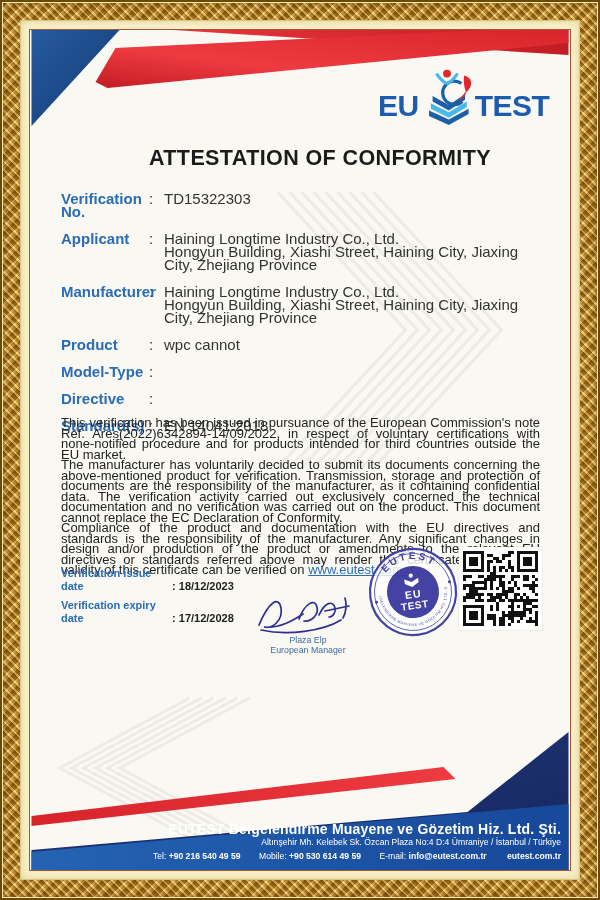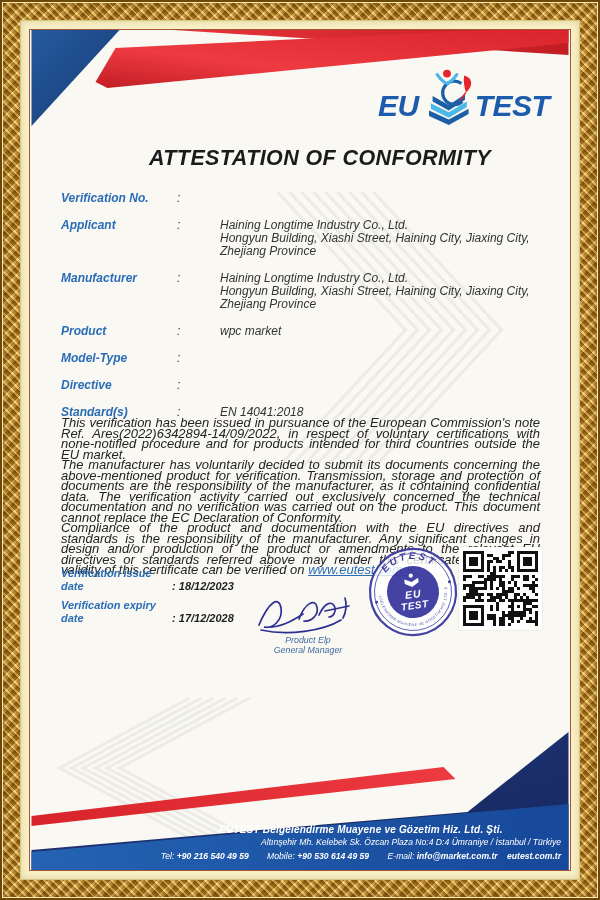--- a/index.html
+++ b/index.html
@@ -6,32 +6,32 @@
   body{width:600px;height:900px;font-family:"Liberation Sans",sans-serif;background:#555;}
   .frame{width:600px;height:900px;box-sizing:border-box;padding:20px;
     background:
       repeating-linear-gradient(45deg, rgba(110,65,8,.45) 0 2px, rgba(255,225,140,.45) 2px 4px, rgba(150,95,18,.4) 4px 6px),
       repeating-linear-gradient(-45deg, #8a5c12 0 3px, #d4a441 3px 6px, #f0cf7e 6px 8px, #a1711a 8px 11px),
       linear-gradient(180deg,#c89a3a,#8f621a);
     box-shadow: inset 0 0 0 2px #6b470c, inset 0 0 0 3px #ffe9a8, inset 0 0 10px rgba(60,35,0,.65);}
   .mat{width:100%;height:100%;box-sizing:border-box;padding:9px;background:#f8efc5;
     box-shadow: inset 0 0 0 1px #d9c684, inset 0 0 7px rgba(150,120,40,.35);}
   .paper{position:relative;width:100%;height:100%;box-sizing:border-box;border:1.5px solid #a3543b;
-    background:#f9f8f3;overflow:hidden;font-style:italic;}
+    background:#f9f8f3;overflow:hidden;}
   svg{display:block;}
   .deco{position:absolute;left:0;width:100%;pointer-events:none;}
   
   .logo{position:absolute;left:348px;top:36px;display:flex;align-items:center;gap:1px;}
   .logo .word{font-size:30px;font-weight:bold;color:#1d5bac;letter-spacing:-0.5px;line-height:1;padding-top:18px;}
   
   .title{position:absolute;left:0;top:116px;width:100%;text-align:center;
     font-size:21.5px;font-weight:bold;color:#1b1b1b;letter-spacing:0.4px;padding-left:20px;}
   
   .fields{position:absolute;left:31px;top:162px;width:480px;}
-  .frow{display:flex;margin-bottom:14px;font-size:12px;line-height:13px;gap:28px;}
+  .frow{display:flex;margin-bottom:14px;font-size:15px;line-height:13px;}
   .flabel{width:88px;flex:none;color:#2a6cb5;font-weight:bold;}
   .fcolon{width:15px;flex:none;color:#333;}
   .fval{flex:1;color:#333;}
   .fval div{white-space:pre-wrap;}
   .fval div:empty{display:none;}
   
   .bodytext{position:absolute;left:31px;top:388px;width:479px;font-size:13px;line-height:10.5px;color:#232323;}
   .bodytext p{margin:0;text-align:justify;}
   a.link{color:#2a6cb5;text-decoration:underline;}
   
@@ -41,27 +41,27 @@
   .dval{color:#222;font-weight:bold;}
   
   .sig{position:absolute;left:203px;top:563px;width:150px;text-align:center;}
   .sig .nm{font-size:8.8px;color:#41699f;margin-top:-4px;}
   .sig .ttl{font-size:8.8px;color:#41699f;}
   
   .seal{position:absolute;left:335px;top:514px;width:96px;height:96px;transform:rotate(-8deg);opacity:.95;}
   .qr{position:absolute;left:429px;top:517px;background:#fff;padding:4px;box-shadow:0 0 0 1px rgba(0,0,0,0.04);}
   
   .ftext{position:absolute;right:9px;bottom:7px;text-align:right;color:#fff;z-index:3;}
-  .ftext .l1{font-size:10px;font-weight:bold;letter-spacing:.2px;line-height:13.5px;text-align:center;}
+  .ftext .l1{font-size:14px;font-weight:bold;letter-spacing:.2px;line-height:13.5px;}
   .ftext .l2{font-size:8.6px;line-height:13.5px;}
   .ftext .l3{font-size:8.6px;line-height:13.5px;}
   .ftext .b{font-weight:bold;}
   .ftext .seg{margin-left:16px;}
   .ftext .seg.first{margin-left:0;}
-  .ftext .web{margin-left:7px;}
+  .ftext .web{margin-left:18px;}
 </style>
 </head>
 <body>
 
 <div class="frame">
  <div class="mat">
   <div class="paper">
 
     <svg id="wm" class="deco" style="top:0;height:838px;" viewBox="0 0 537 838" width="537" height="838">
           <path d="M342,162 L470,300 L342,438" stroke="#ecebe5" stroke-width="3" fill="none"></path>
@@ -136,20 +136,23 @@
       </svg>
       <span class="word">TEST</span>
     </div>
 
     <div class="title">ATTESTATION OF CONFORMITY</div>
 
     <div class="fields">
       <div class="frow">
         <span class="flabel">Verification No.</span>
         <span class="fcolon">:</span>
+        <span class="fval">
+              <div>TD15322303</div>
+            </span>
       </div>
       <div class="frow">
         <span class="flabel">Applicant</span>
         <span class="fcolon">:</span>
         <span class="fval">
           <div>Haining Longtime Industry Co., Ltd.</div>
           <div>Hongyun Building, Xiashi Street, Haining City, Jiaxing City, Zhejiang Province</div>
         </span>
       </div>
       <div class="frow">
@@ -157,21 +160,21 @@
         <span class="fcolon">:</span>
         <span class="fval">
           <div>Haining Longtime Industry Co., Ltd.</div>
           <div>Hongyun Building, Xiashi Street, Haining City, Jiaxing City, Zhejiang Province</div>
         </span>
       </div>
       <div class="frow">
         <span class="flabel">Product</span>
         <span class="fcolon">:</span>
         <span class="fval">
-              <div>wpc market</div>
+              <div>wpc cannot</div>
             </span>
       </div>
       <div class="frow">
         <span class="flabel">Model-Type</span>
         <span class="fcolon">:</span>
       </div>
       <div class="frow">
         <span class="flabel">Directive</span>
         <span class="fcolon">:</span>
       </div>
@@ -205,22 +208,22 @@
       <svg width="110" height="46" viewBox="0 0 110 46" style="margin:0 auto;">
         <g stroke="#2e2f93" stroke-width="1.7" fill="none" stroke-linecap="round">
           <path d="M6,32 C16,8 26,3 28,15 C30,27 20,36 11,34 C27,36 42,26 50,21"></path>
           <path d="M46,26 C52,10 62,5 64,14 C66,22 58,29 51,28"></path>
           <path d="M66,22 C72,9 80,7 82,15 C83,19 80,24 76,24"></path>
           <path d="M72,18 L96,13"></path>
           <path d="M92,5 C94,11 93,20 90,25"></path>
           <path d="M8,37 C35,43 70,38 88,27"></path>
         </g>
       </svg>
-      <div class="nm">Product Elp</div>
-      <div class="ttl">General Manager</div>
+      <div class="nm">Plaza Elp</div>
+      <div class="ttl">European Manager</div>
     </div>
 
     <svg class="seal" viewBox="0 0 96 96">
       <defs>
         <path id="arcT" d="M15,48 A33,33 0 1 1 81,48"></path>
         <path id="arcB" d="M14,48 A34,34 0 0 0 82,48"></path>
       </defs>
       <circle cx="48" cy="48" r="43" fill="#ffffff" fill-opacity="0.85" stroke="#3b3aa0" stroke-width="2.2"></circle>
       <circle cx="48" cy="48" r="38.5" fill="none" stroke="#3b3aa0" stroke-width="0.8"></circle>
       <circle cx="48" cy="48" r="26" fill="#3b3aa0"></circle>
@@ -246,20 +249,20 @@
 
     <div class="ftext">
       <div class="l1">EUTEST Belgelendirme Muayene ve Gözetim Hiz. Ltd. Şti.</div>
       <div class="l2">Altınşehir Mh. Kelebek Sk. Özcan Plaza No:4 D:4 Ümraniye / İstanbul / Türkiye</div>
       <div class="l3">
         <span class="seg first">Tel:</span>
         <span class="b">+90 216 540 49 59</span>
         <span class="seg">Mobile:</span>
         <span class="b">+90 530 614 49 59</span>
         <span class="seg">E-mail:</span>
-        <span class="b">info@market.com.tr</span>
+        <span class="b">info@eutest.com.tr</span>
         <span class="b web">eutest.com.tr</span>
       </div>
     </div>
 
   </div>
  </div>
 </div>
 
 </body></html>

